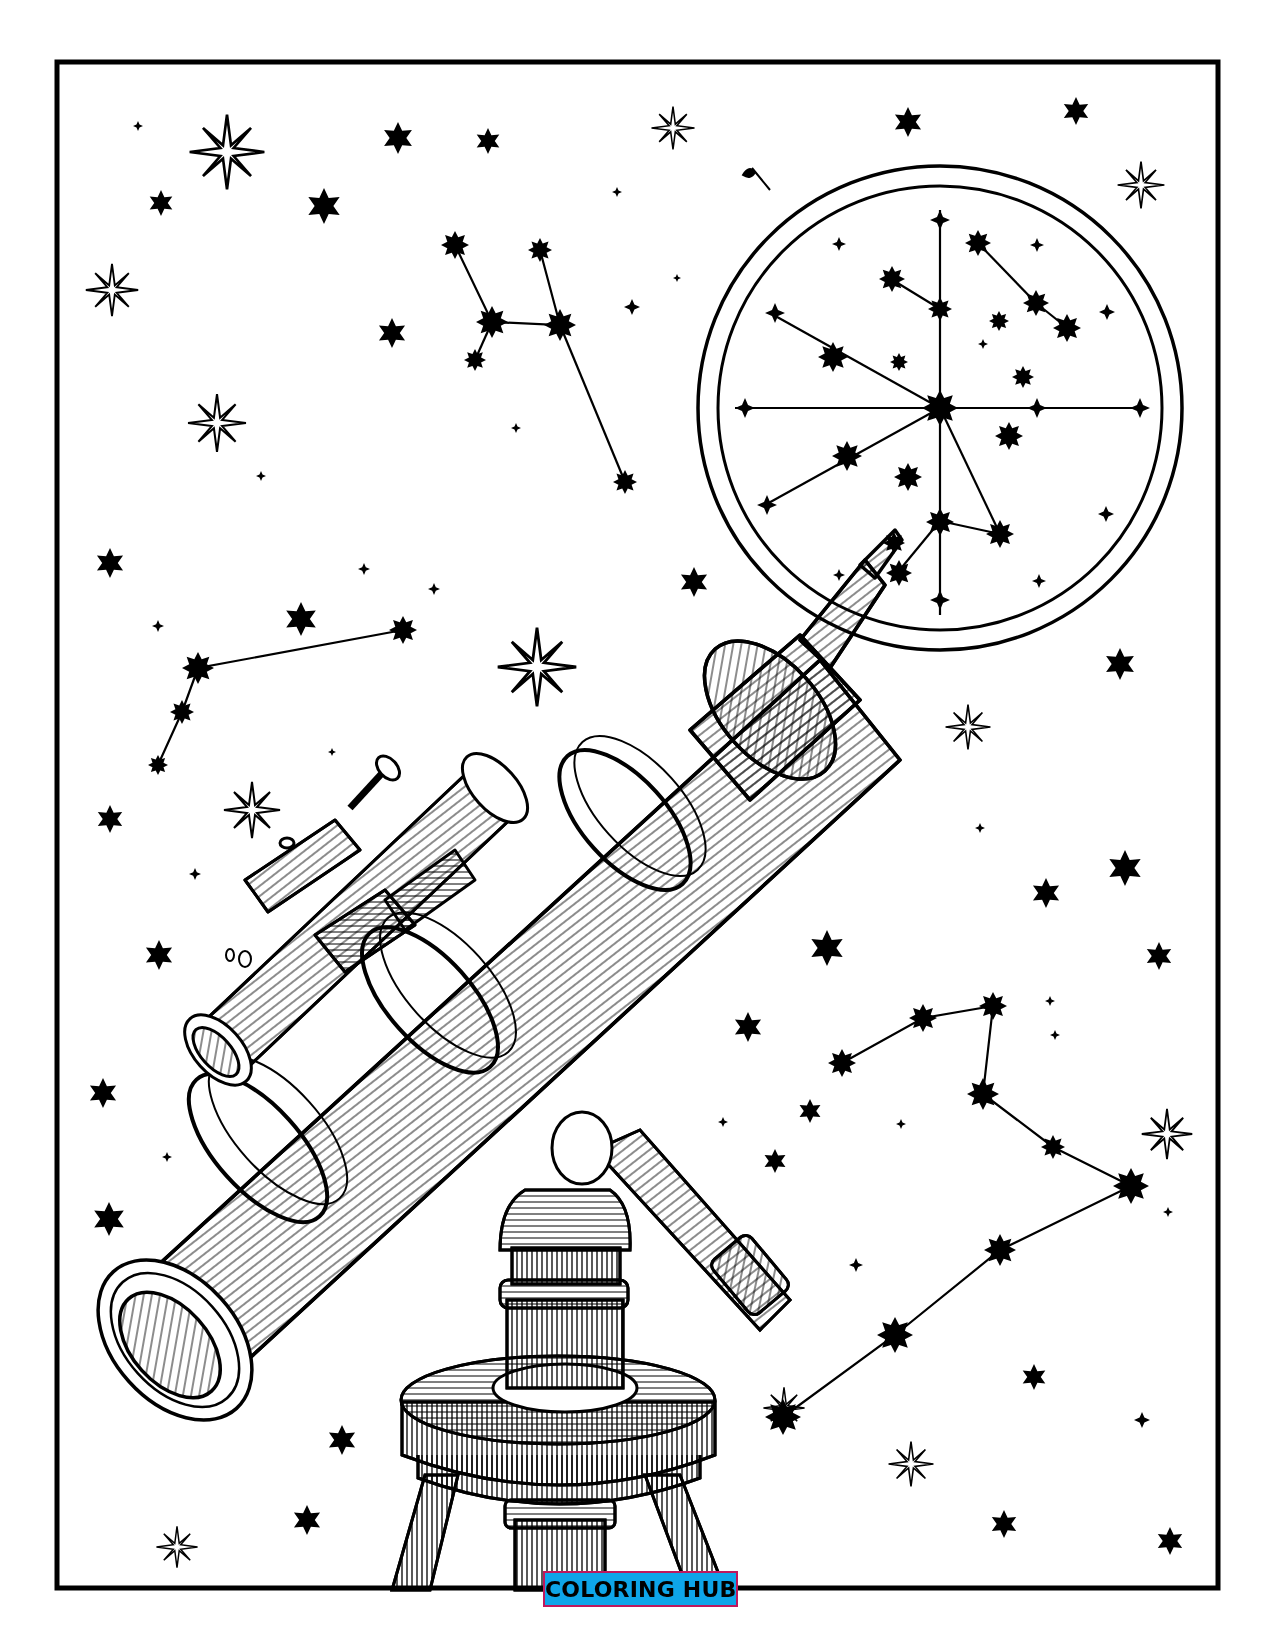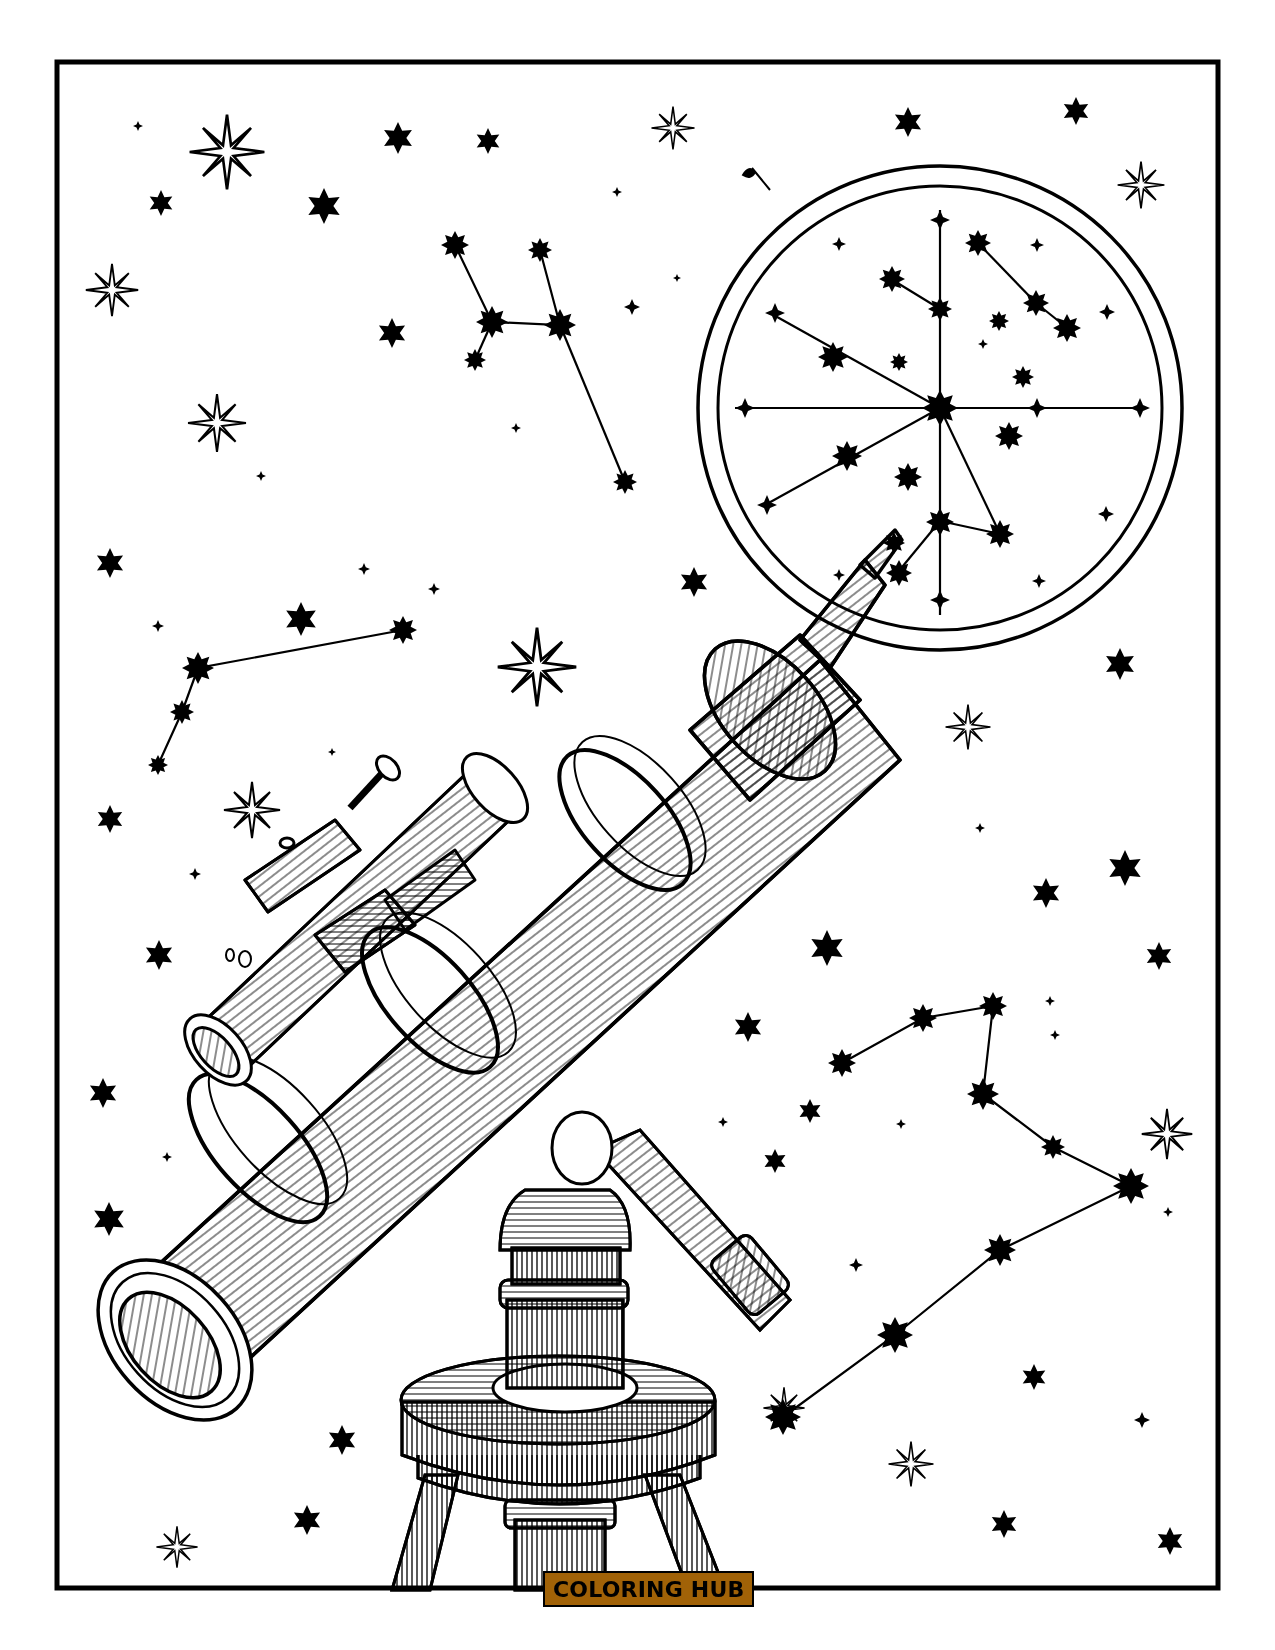--- a/index.html
+++ b/index.html
@@ -2,21 +2,21 @@
 <html><head>
 <meta charset="utf-8">
 <style>
   html, body { margin: 0; padding: 0; background: #ffffff; }
   body { width: 1275px; height: 1650px; position: relative; overflow: hidden;
          font-family: "DejaVu Sans", sans-serif; }
   #page { position: absolute; left: 0; top: 0; width: 1275px; height: 1650px; background: #fff; }
   #art { position: absolute; left: 0; top: 0; }
   .label-box {
     position: absolute; left: 543px; top: 1571px; height: 32px;
-    padding: 0 8px; background: #a16207; border: 2px solid #000000;
+    padding: 0 0; background: #0ea5e9; border: 2px solid #be185d;
     display: flex; align-items: center; justify-content: center;
     font-family: "DejaVu Sans", sans-serif; font-weight: bold; font-size: 22px;
     letter-spacing: 0.2px; color: #000; white-space: nowrap;
   }
 </style>
 </head>
 <body>
 
 <div id="page">
   <svg id="art" width="1275" height="1650" viewBox="0 0 1275 1650" xmlns="http://www.w3.org/2000/svg">

